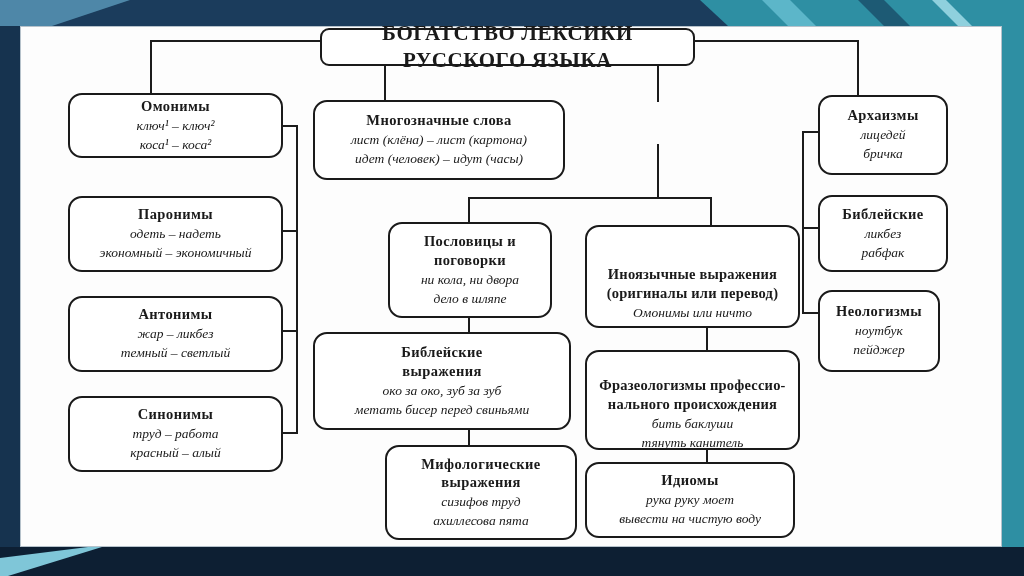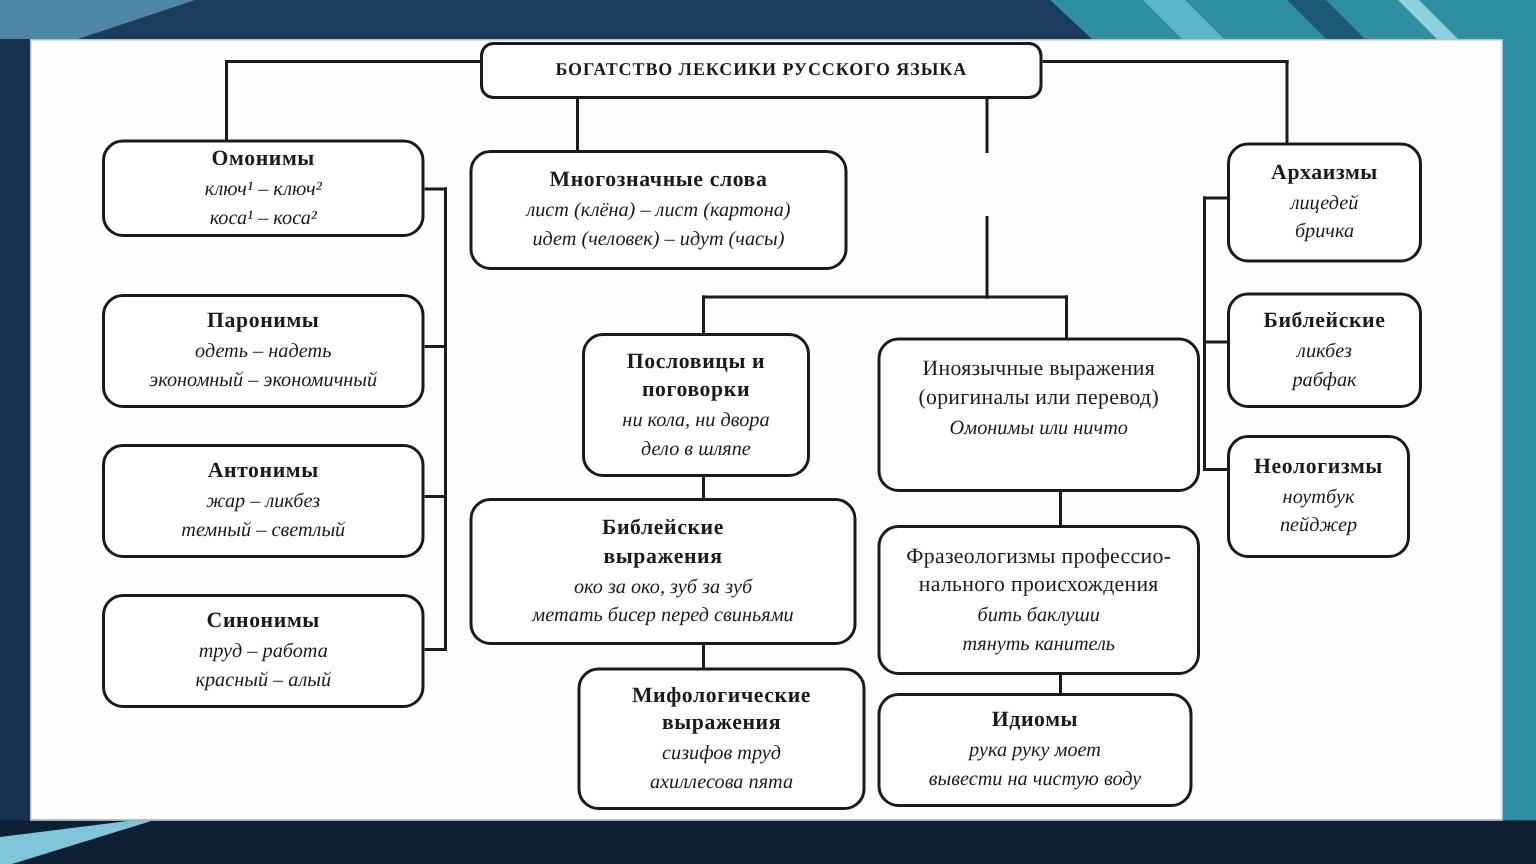--- a/index.html
+++ b/index.html
@@ -26,25 +26,25 @@
   .decor-bottomleft { position:absolute; left:0; top:547px; width:120px; height:29px;
     background:#7fc6d8; clip-path:polygon(0 11px,88px 0,102px 0,8px 29px,0 29px); }
   .panel { position:absolute; left:20px; top:26px; width:982px; height:521px;
     background:#fdfdfd; border:1px solid #b6c2cb; }
 
   
   .node { position:absolute; background:#fff; border:2px solid #1a1a1a; border-radius:14px;
     display:flex; flex-direction:column; align-items:center; justify-content:center;
     text-align:center; color:#1a1a1a; padding:2px 4px; }
   .node-heading { font-weight:bold; font-size:14.5px; line-height:1.3; letter-spacing:0.4px; white-space:pre-line; }
-  .node-heading.plain { font-weight:normal; letter-spacing:0.2px; }
+  .node-heading.plain { font-weight:bold; letter-spacing:0.2px;margin-top:28px; }
   .node-examples { font-style:italic; font-size:13.5px; line-height:1.42; white-space:pre-line; }
   .node.top-align { justify-content:flex-start; padding-top:10px; }
   .title-node { border-radius:9px; }
-  .title-node .node-heading { font-size:12px; letter-spacing:0.6px; }
+  .title-node .node-heading { font-size:21px; letter-spacing:0.6px; }
   .conn { position:absolute; background:#1c1c1c; }
 </style>
 </head>
 <body>
 
 <div class="stage">
 
   <div class="band-top"></div>
   <div class="decor-topleft"></div>
   <div class="decor-topright-base"></div>
@@ -111,21 +111,21 @@
 красный – алый</div>
   </div>
 
   <div class="node" style="left:313px;top:100px;width:252px;height:80px">
     <div class="node-heading">Многозначные слова</div>
     <div class="node-examples">лист (клёна) – лист (картона)
 идет (человек) – идут (часы)</div>
   </div>
 
 
-  <div class="node" style="left:388px;top:222px;width:152px;height:96px">
+  <div class="node" style="left:388px;top:222px;width:164px;height:96px">
     <div class="node-heading">Пословицы и
 поговорки</div>
     <div class="node-examples">ни кола, ни двора
 дело в шляпе</div>
   </div>
 
   <div class="node" style="left:313px;top:332px;width:258px;height:98px">
     <div class="node-heading">Библейские
 выражения</div>
     <div class="node-examples">око за око, зуб за зуб

